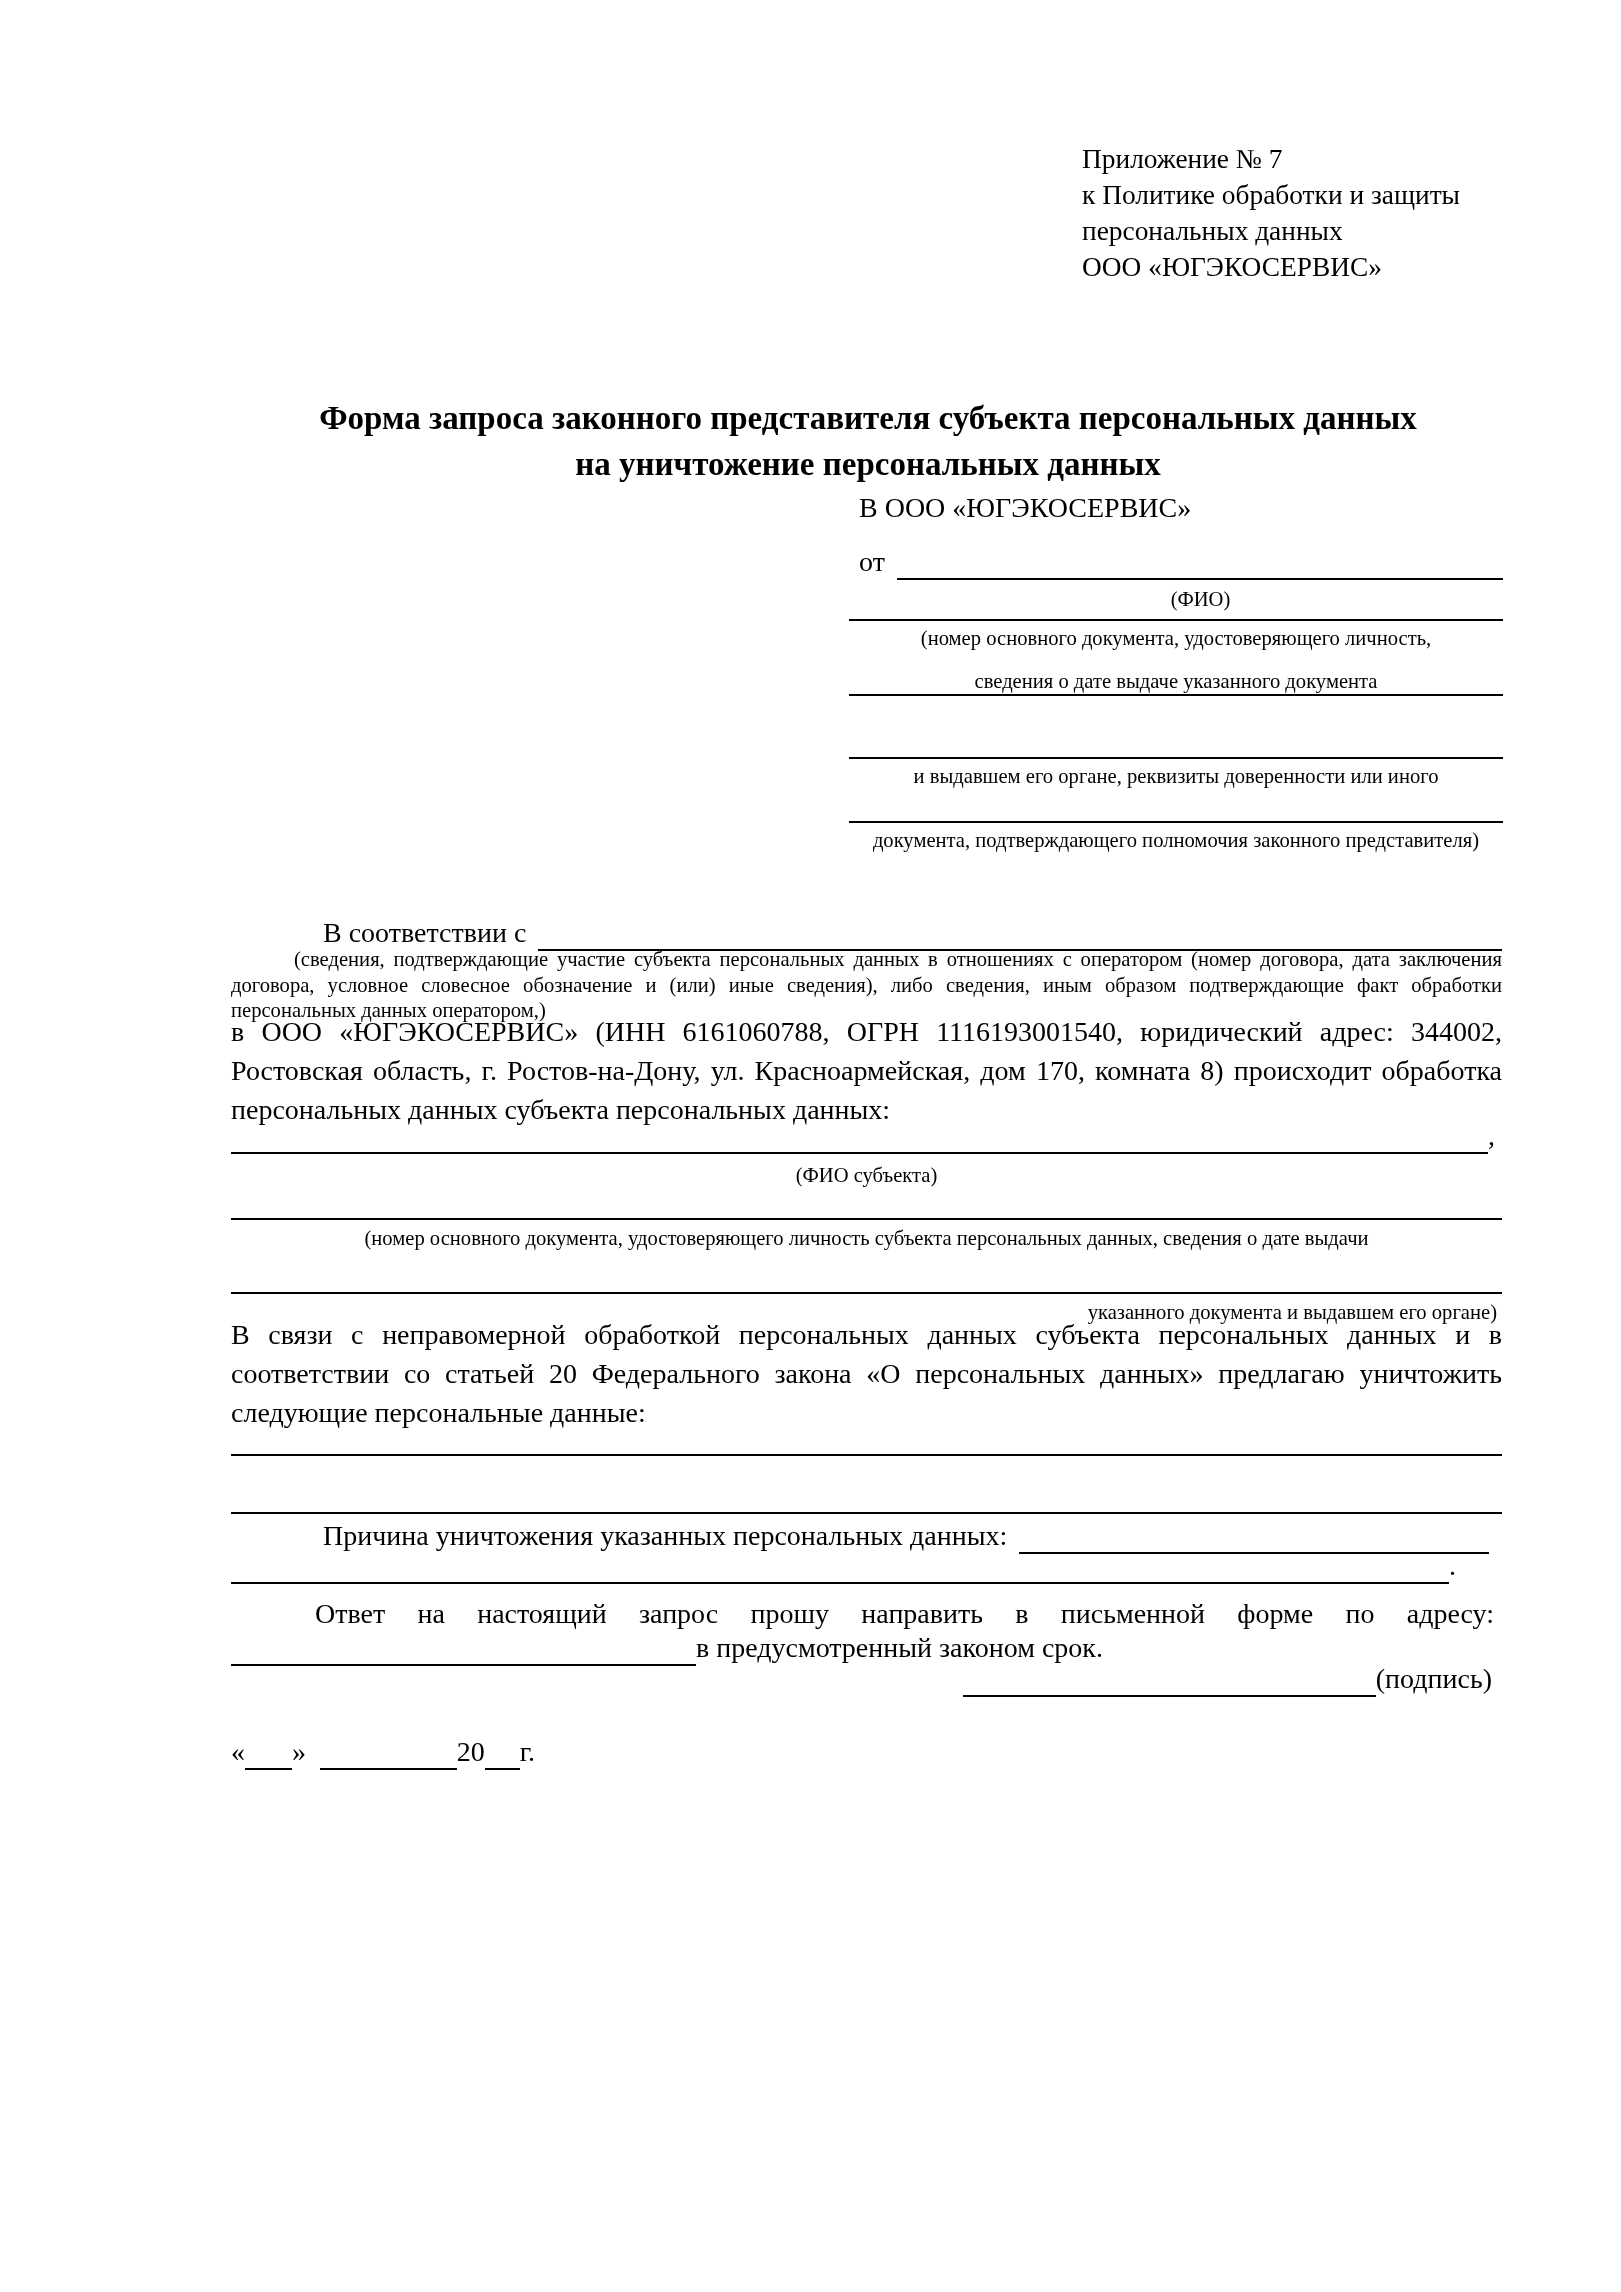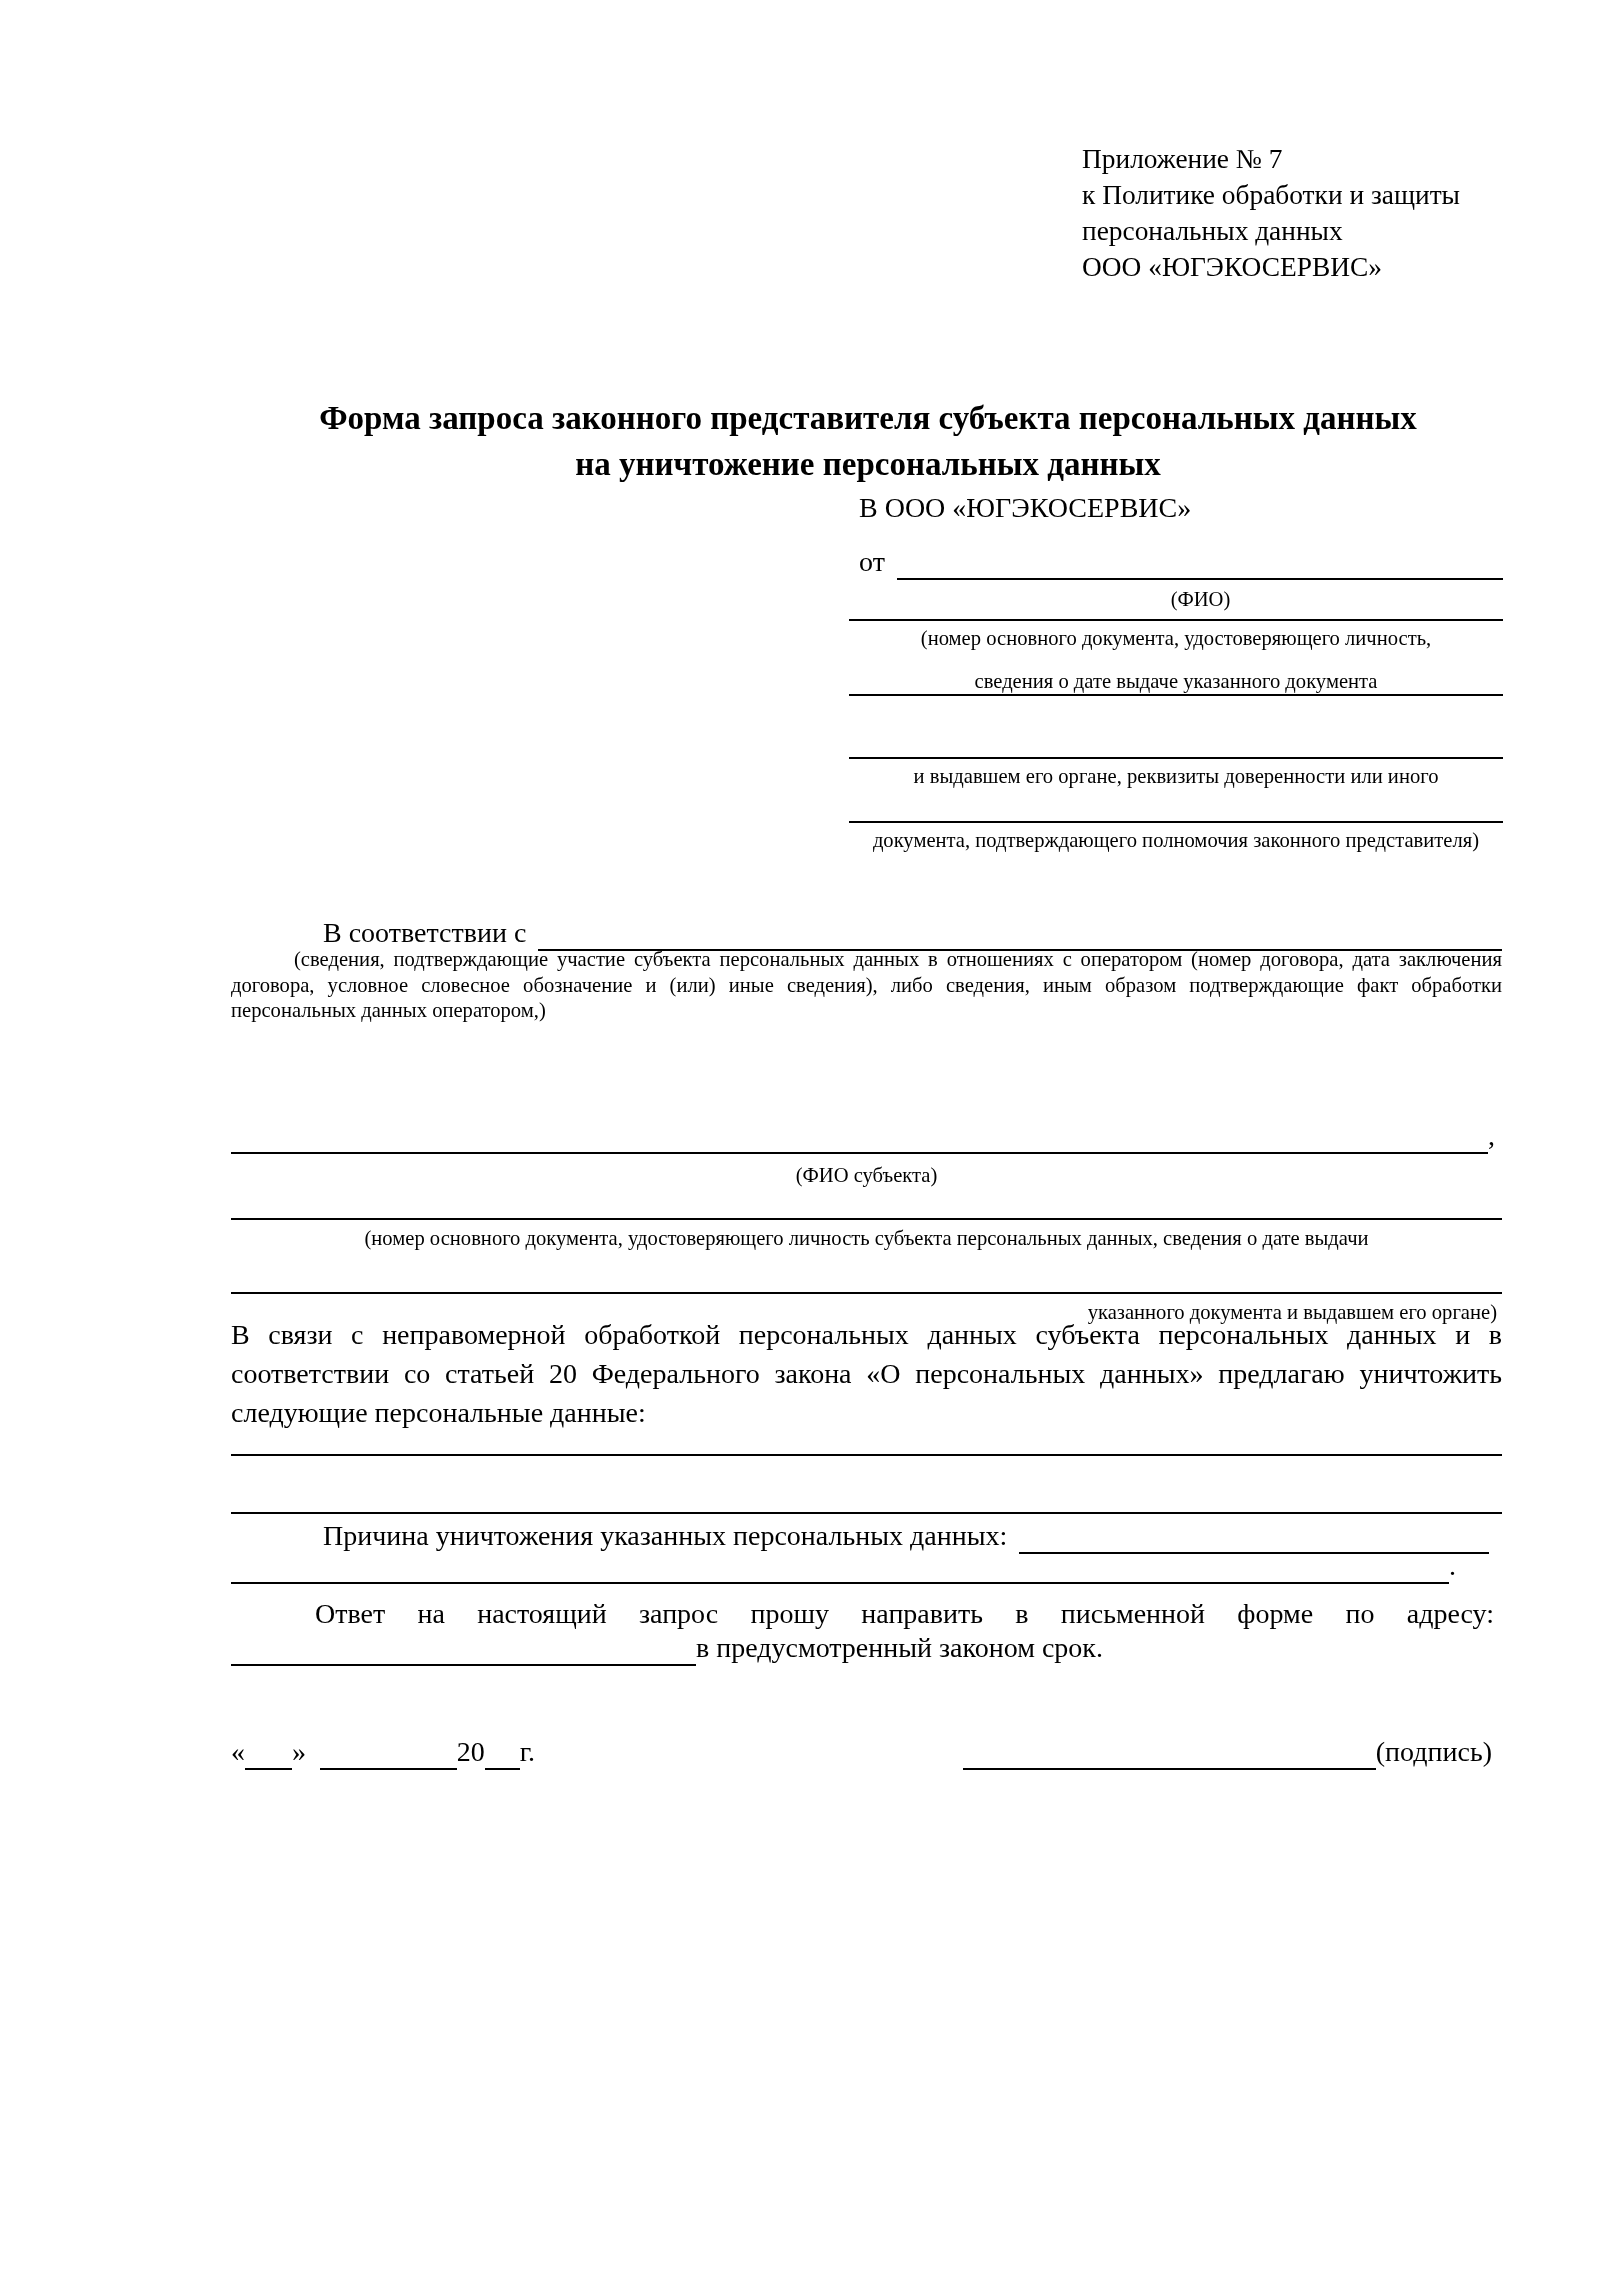--- a/index.html
+++ b/index.html
@@ -58,20 +58,21 @@
 
   <div class="ul" style="left:849px;top:821px;width:654px;"></div>
   <div class="cap" style="left:849px;top:829px;width:654px;">документа, подтверждающего полномочия законного представителя)</div>
 
   <div class="row" style="left:323px;top:912px;width:1179px;height:39px;">
     <span style="margin-right:11.8px;">В соответствии с</span>
     <span class="fill"></span>
   </div>
   <div class="note" style="left:231px;top:947px;width:1271px;text-indent:63px;">(сведения, подтверждающие участие субъекта персональных данных в отношениях с оператором (номер договора, дата заключения договора, условное словесное обозначение и (или) иные сведения), либо сведения, иным образом подтверждающие факт обработки персональных данных оператором,)</div>
 
+  <div class="para" style="left:231px;top:1012px;width:1271px;">в ООО «ЮГЭКОСЕРВИС» (ИНН 6161060788, ОГРН 1116193001540, юридический адрес: 344002, Ростовская область, г. Ростов-на-Дону, ул. Красноармейская, дом 170, комната 8) происходит обработка персональных данных субъекта персональных данных:</div>
 
   <div class="row" style="left:231px;top:1115px;width:1264px;height:39px;">
     <span class="fill"></span>
     <span>,</span>
   </div>
   <div class="cap" style="left:231px;top:1164px;width:1271px;">(ФИО субъекта)</div>
 
   <div class="ul" style="left:231px;top:1218px;width:1271px;"></div>
   <div class="cap" style="left:231px;top:1227px;width:1271px;">(номер основного документа, удостоверяющего личность субъекта персональных данных, сведения о дате выдачи</div>
 
@@ -101,19 +102,19 @@
   <div class="row" style="left:231px;top:1731px;width:412px;height:39px;">
     <span>«</span>
     <span class="seg" style="width:47px;"></span>
     <span>»</span>
     <span style="width:13.7px;"></span>
     <span class="seg" style="width:137px;"></span>
     <span>20</span>
     <span class="seg" style="width:35px;"></span>
     <span>г.</span>
   </div>
-  <div class="row" style="left:963px;top:1731px;width:529px;height:39px;">
+  <div class="row" style="left:963px;top:1658px;width:529px;height:39px;">
     <span class="fill"></span>
     <span>(подпись)</span>
   </div>
 
 </div>
 
 
 </body></html>

